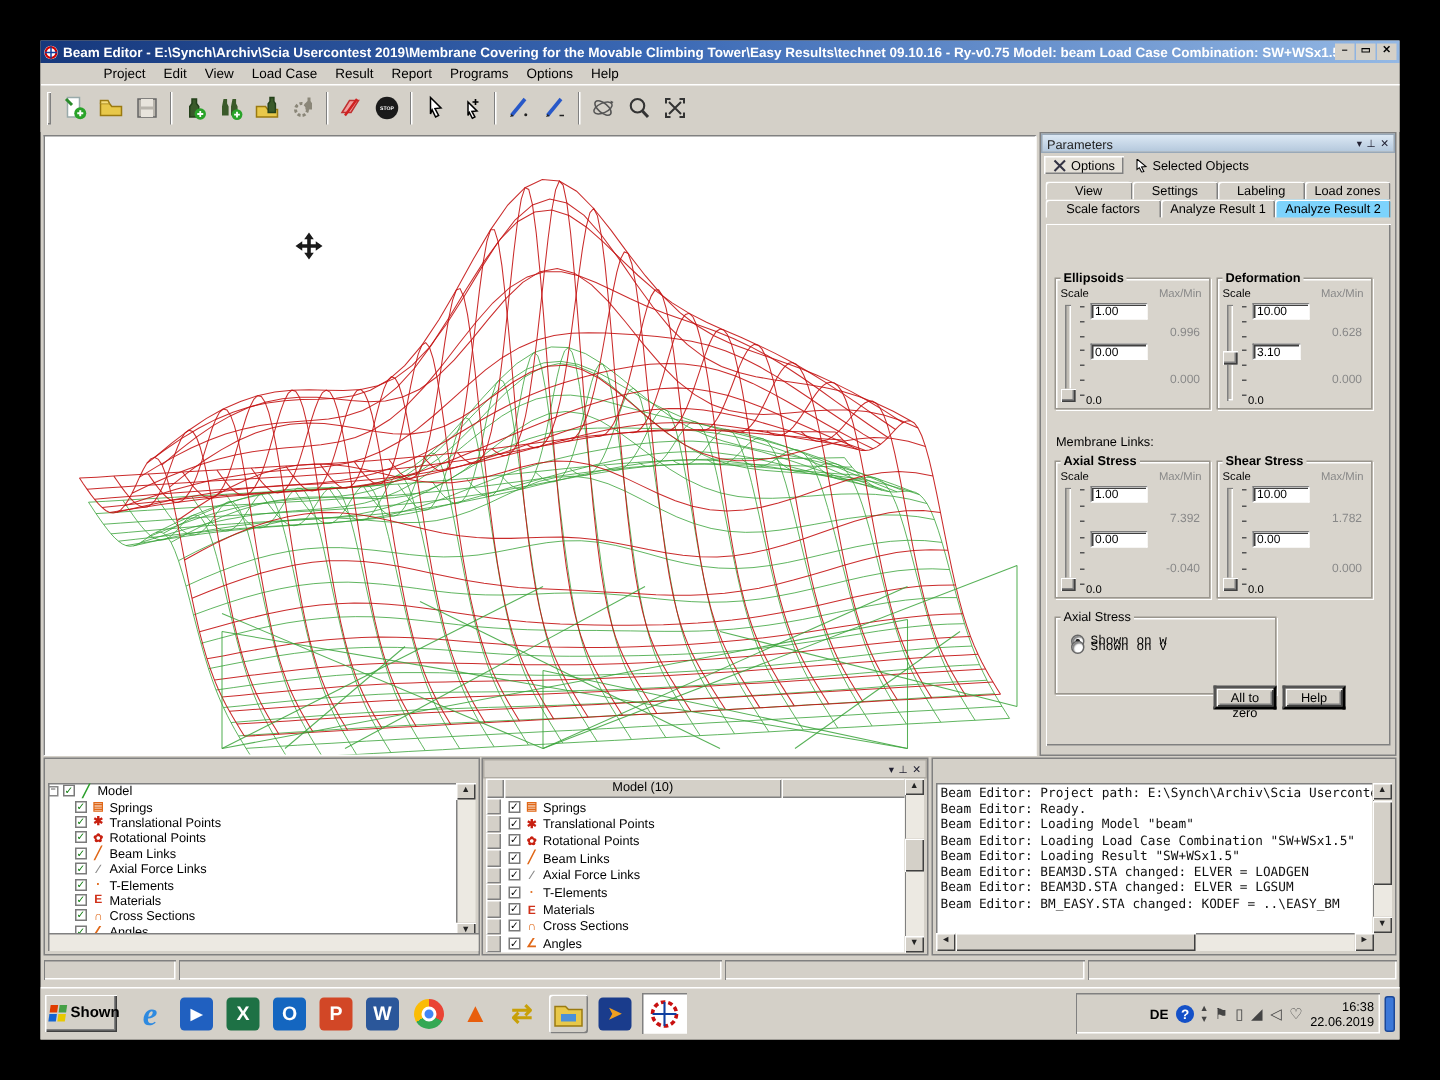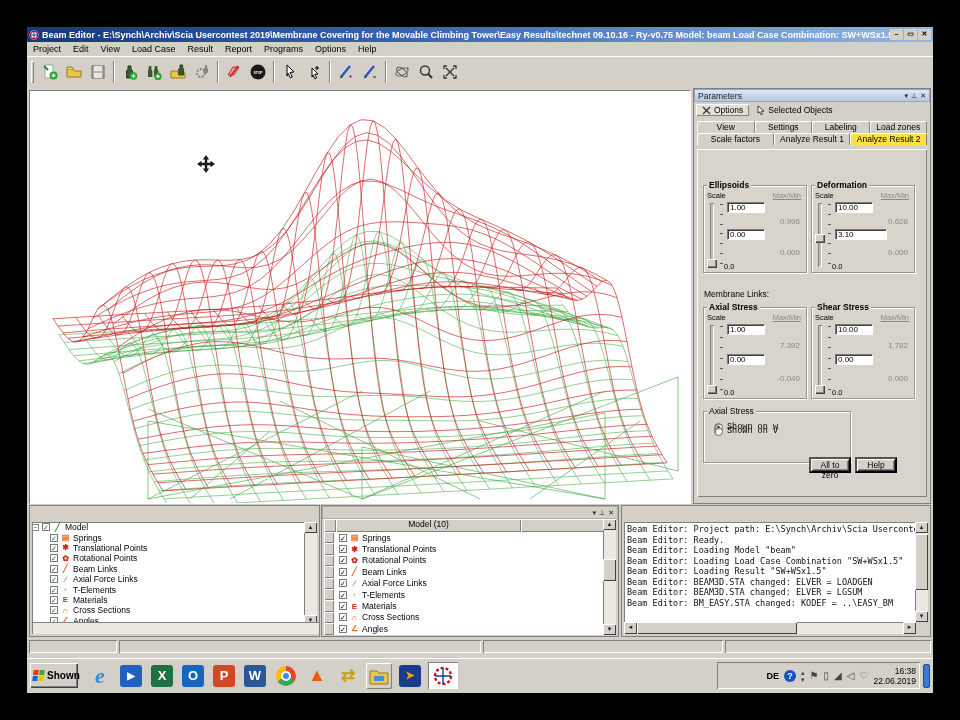--- a/index.html
+++ b/index.html
@@ -12,21 +12,21 @@
     box-shadow:inset 1px 1px 0 #404040;}
   
   .titlebar{position:absolute;left:0;top:0;width:906px;height:15px;display:flex;align-items:center;
     background:linear-gradient(to right,#16387c,#3a68b4 45%,#94b8e4);color:#fff;font-size:9px;font-weight:bold;
     padding:0 2px;white-space:nowrap;overflow:hidden;}
   .app-ico{width:10px;height:10px;margin-right:3px;flex:0 0 auto;}
   .tb-btns{margin-left:auto;display:flex;gap:1px;flex:0 0 auto;}
   .tb-btn{width:13px;height:11px;background:#d4d0c8;color:#000;font-size:7px;line-height:10px;text-align:center;font-weight:bold;}
   .title-text{overflow:hidden;text-overflow:clip;}
   
-  .menubar{position:absolute;left:0;top:15px;width:906px;height:14px;display:flex;align-items:center;font-size:9px;background:#d4d0c8;}
+  .menubar{position:absolute;left:0;top:15px;width:906px;height:14px;display:flex;align-items:center;font-size:9px;background:#d4d0c8;padding-left:36px;}
   .menu-item{padding:1px 6px;}
   .toolbar{position:absolute;left:0;top:29px;width:906px;height:32px;background:#d4d0c8;
     box-shadow:inset 0 1px 0 #fff;display:flex;align-items:center;padding-left:4px;}
   .tb-handle{width:3px;height:22px;margin-right:4px;background:#d4d0c8;box-shadow:inset 1px 1px 0 #fff,inset -1px -1px 0 #808080;}
   .tool{width:24px;height:24px;display:flex;align-items:center;justify-content:center;}
   .tool svg{width:18px;height:18px;}
   .tb-sep{width:2px;height:22px;margin:0 3px;box-shadow:inset 1px 0 0 #808080,inset -1px 0 0 #fff;}
   
   .viewport{position:absolute;left:2px;top:63px;width:662px;height:414px;background:#fff;
     border:1px solid #808080;border-bottom-color:#fff;border-right-color:#fff;}
@@ -37,28 +37,28 @@
   .dock-icons{margin-left:auto;display:flex;gap:3px;font-size:7px;color:#223;align-items:center;}
   .panel{position:absolute;background:#d4d0c8;border:1px solid #808080;}
   
   .params{left:666px;top:61px;width:238px;height:416px;}
   .ptab-row{display:flex;padding:2px 2px 0 2px;gap:2px;}
   .ptab{font-size:8.5px;padding:1px 6px;background:#d4d0c8;display:flex;align-items:center;gap:3px;}
   .tabs2{position:absolute;left:3px;top:32px;width:230px;height:378px;}
   .tabrow{display:flex;}
   .tab{flex:1;font-size:8.5px;text-align:center;padding:1px 2px;background:#d4d0c8;
     box-shadow:inset 1px 1px 0 #fff,inset -1px 0 0 #808080;border-top-left-radius:2px;border-top-right-radius:2px;white-space:nowrap;overflow:hidden;}
-  .tab.active{font-weight:normal;background:#fde047;box-shadow:inset 1px 1px 0 #fff,inset -1px 0 0 #808080,0 2px 0 #d8d4cc;}
+  .tab.active{font-weight:normal;background:#7dd3fc;box-shadow:inset 1px 1px 0 #fff,inset -1px 0 0 #808080,0 2px 0 #d8d4cc;}
   .tabbody{position:absolute;left:0;top:28px;width:230px;height:348px;background:#d8d4cc;
     box-shadow:inset 1px 1px 0 #fff,inset -1px -1px 0 #808080;}
   .group{position:absolute;border:1px solid #9a968e;box-shadow:inset 1px 1px 0 #fff,1px 1px 0 #fff;}
   .legend{position:absolute;top:-6px;left:3px;background:#d8d4cc;padding:0 2px;font-size:8.5px;font-weight:bold;line-height:10px;}
   .legend.plain{font-weight:normal;}
   .lab{position:absolute;font-size:7.5px;color:#000;}
-  .lab.gray{color:#888;text-decoration:underline;}
+  .lab.gray{color:#888;}
   .slider-track{position:absolute;width:4px;background:#c0bcb4;box-shadow:inset 1px 1px 0 #808080,inset -1px -1px 0 #fff;}
   .slider-thumb{position:absolute;width:10px;height:9px;background:#d4d0c8;box-shadow:inset 1px 1px 0 #fff,inset -1px -1px 0 #404040,inset -2px -2px 0 #808080;}
   .ticks{position:absolute;display:flex;flex-direction:column;justify-content:space-between;}
   .ticks i{width:3px;height:1px;background:#555;}
   .num-in{position:absolute;height:11px;font-size:8px;line-height:9px;padding:1px 2px;color:#000;}
   .readout{position:absolute;font-size:8px;color:#888;text-align:right;}
   .btn{position:absolute;background:#d4d0c8;font-size:8.5px;text-align:center;
     box-shadow:inset 1px 1px 0 #fff,inset -1px -1px 0 #404040,inset 2px 2px 0 #d4d0c8,inset -2px -2px 0 #808080;}
   .radio{position:absolute;display:flex;align-items:center;gap:4px;font-size:8.5px;font-family:Liberation Mono, monospace;}
   .rdot{width:9px;height:9px;border-radius:50%;background:#fff;box-shadow:inset 1px 1px 1px #808080;border:1px solid #666;position:relative;}
@@ -446,21 +446,21 @@
               <i></i>
               <i></i>
               <i></i>
               <i></i>
               <i></i>
               <i></i>
               <i></i>
             </span>
           <input class="num-in white-in" style="left: 23px; top: 16px; width: 38px;" value="10.00">
           <span class="readout" style="left:24px;top:31px;width:72px">0.628</span>
-          <input class="num-in white-in" style="left: 23px; top: 43px; width: 52px;" value="3.10">
+          <input class="num-in white-in" style="left: 23px; top: 43px; width: 32px;" value="3.10">
           <span class="readout" style="left:24px;top:62px;width:72px">0.000</span>
           <span class="lab" style="left:20px;top:76px">0.0</span>
         </div>
 
         <span class="lab" style="left:7px;top:140px;font-size:8.5px">Membrane Links:</span>
 
         <div class="group" style="left:6px;top:158px;width:104px;height:92px">
           <span class="legend">Axial Stress</span>
           <span class="lab" style="left:3px;top:5px">Scale</span>
           <span class="lab gray" style="right:5px;top:5px">Max/Min</span>

